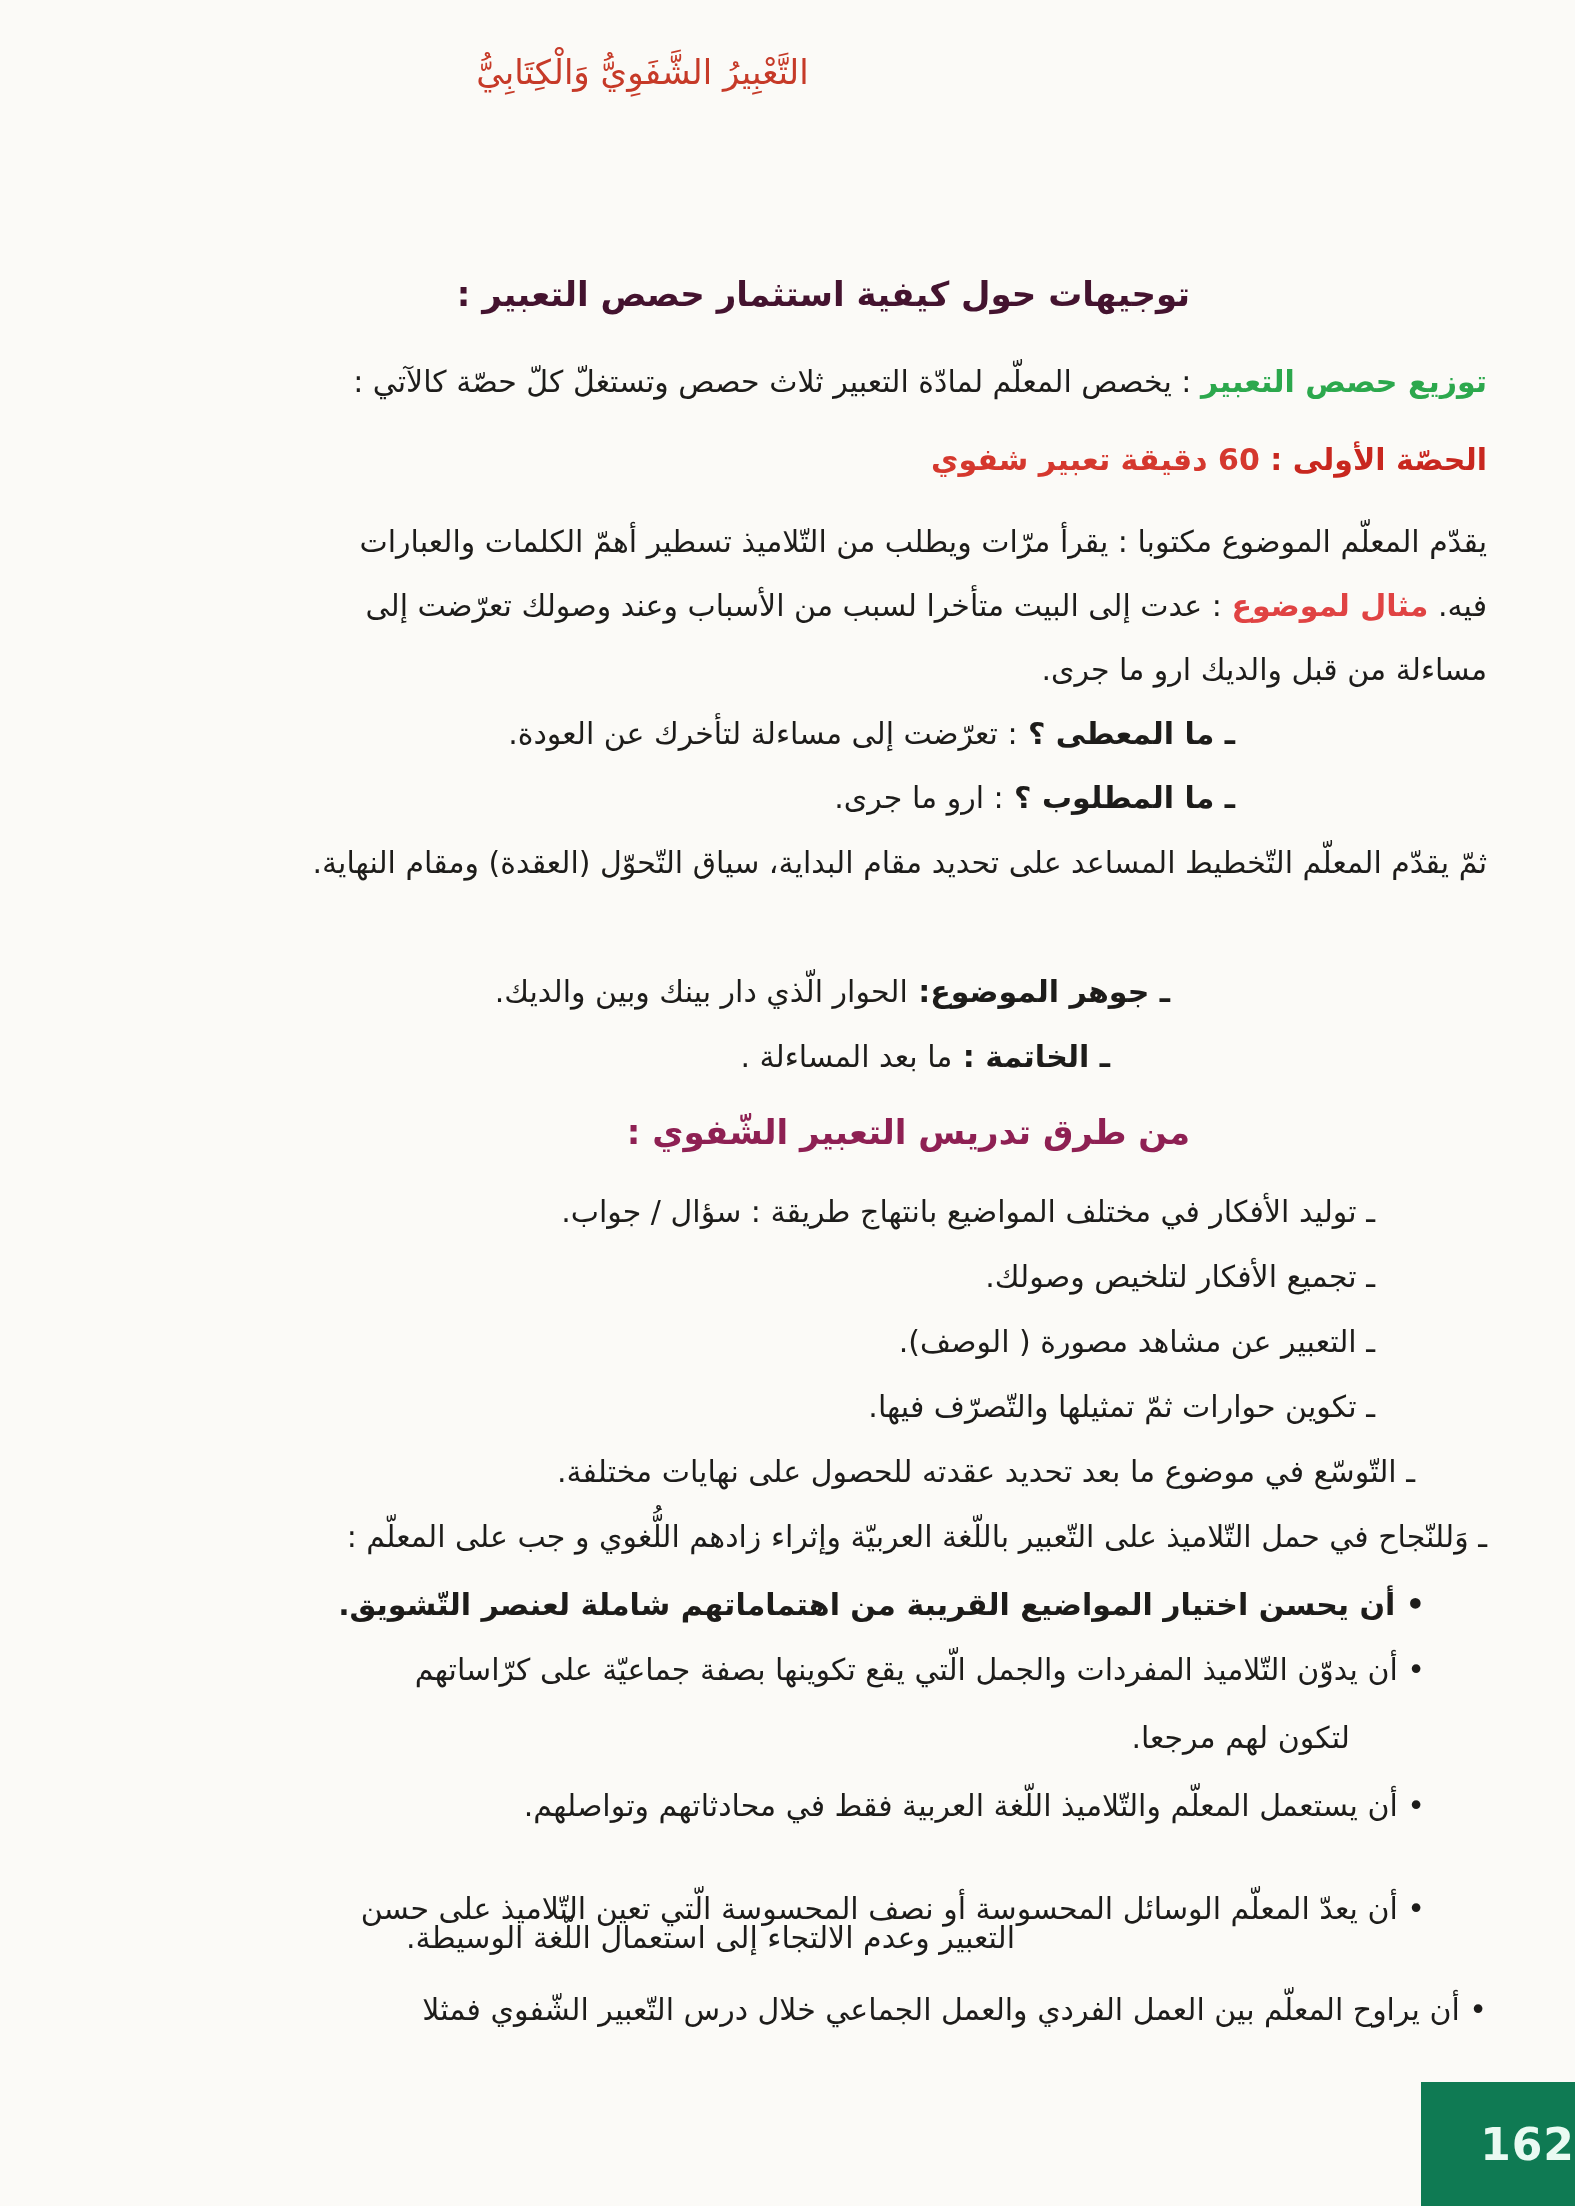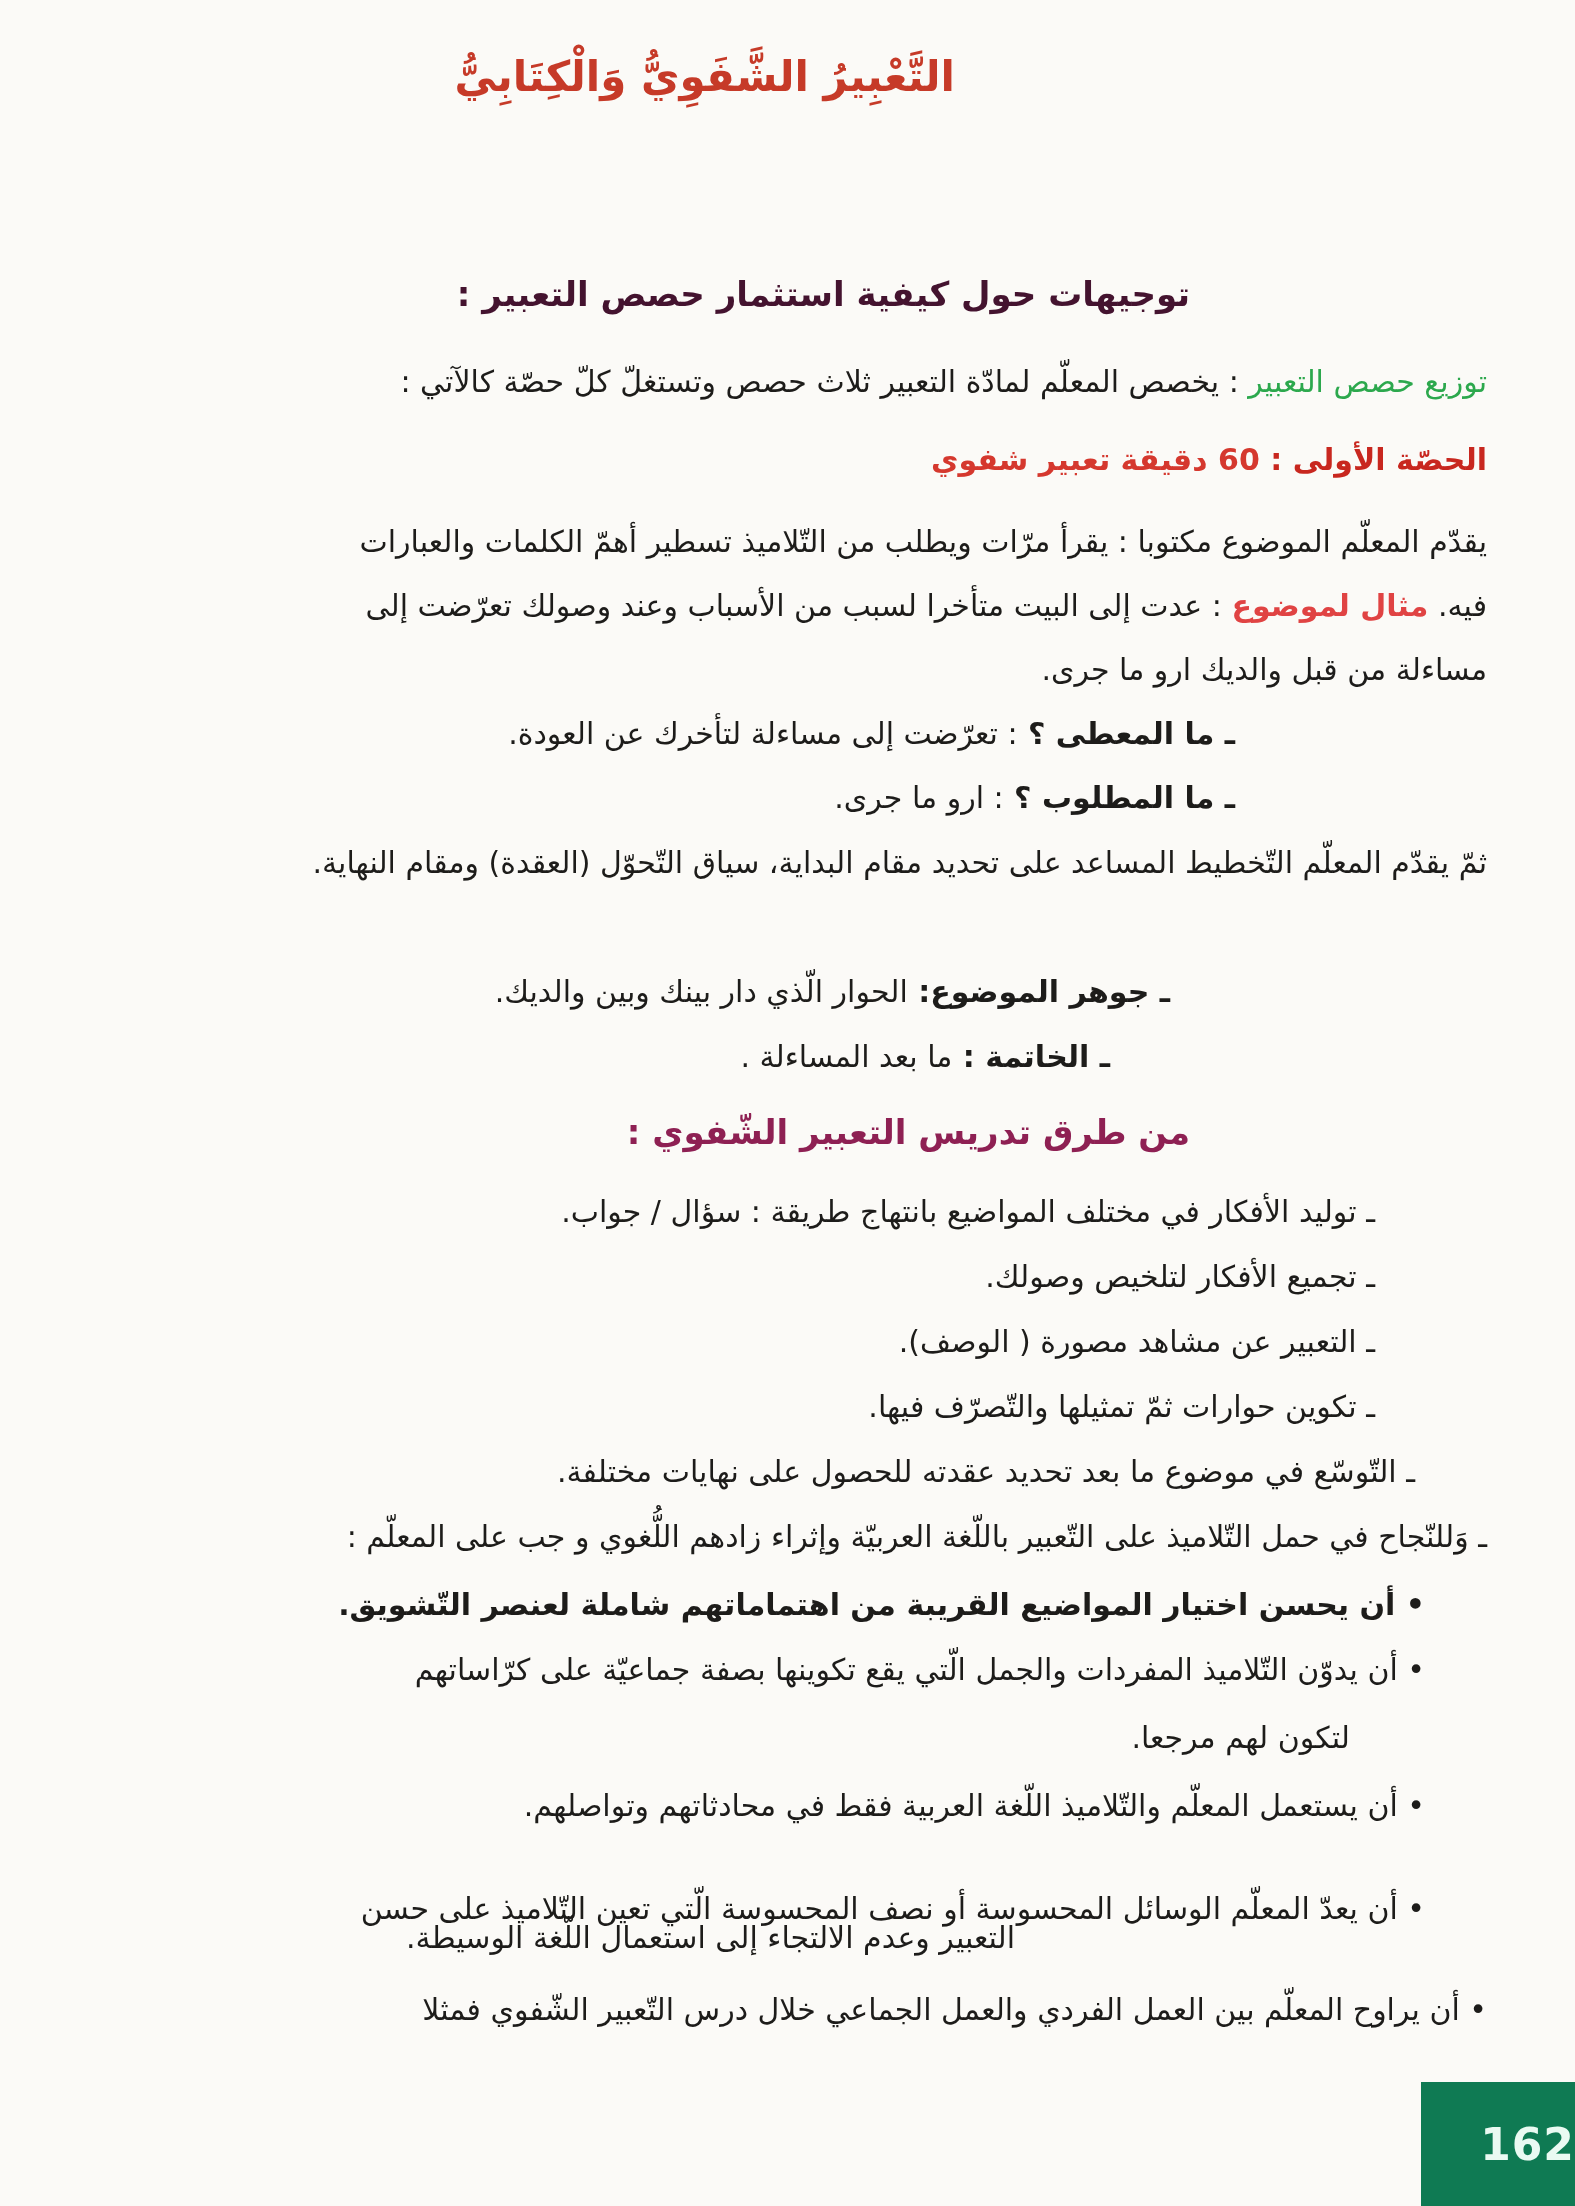--- a/index.html
+++ b/index.html
@@ -19,28 +19,29 @@
     font-size: 30px;
     line-height: 1.35;
     color: var(--body_black, #1d1c1a);
     font-family: "DejaVu Sans", sans-serif;
   }
   .bold { font-weight: bold; }
 
   .t-title {
     position: absolute;
     top: 52px; left: 330px; right: 620px;
-    font-size: 42px;
-    font-weight: bold;
+    text-align: center;
+    font-size: 34px;
+    font-weight: normal;
     color: var(--title_red, #c63a28);
     white-space: nowrap;
   }
   .l-h1       { top: 272px;  right: 385px; font-size: 34px; font-weight: bold; color: var(--heading1_maroon, #44132f); }
   .l-tawzee   { top: 362px;  right: 88px; }
-  .lbl-green  { font-weight: normal; color: var(--label_green, #2ca84d); }
+  .lbl-green  { font-weight: bold; color: var(--label_green, #2ca84d); }
   .l-session  { top: 440px;  right: 88px; font-weight: bold; color: var(--session_red, #c8271f); }
   .session-rest { color: #d5382e; }
   .l-p1a      { top: 522px;  right: 88px; }
   .l-p1b      { top: 586px;  right: 88px; text-align: center; }
   .red-inline { font-weight: bold; color: var(--accent_red, #e04343); }
   .l-p1c      { top: 650px;  right: 88px; }
   .l-given    { top: 714px;  right: 340px; }
   .l-required { top: 778px;  right: 340px; }
   .l-p2       { top: 843px;  right: 88px; }
   .l-intro    { top: 908px;  right: 470px; }

